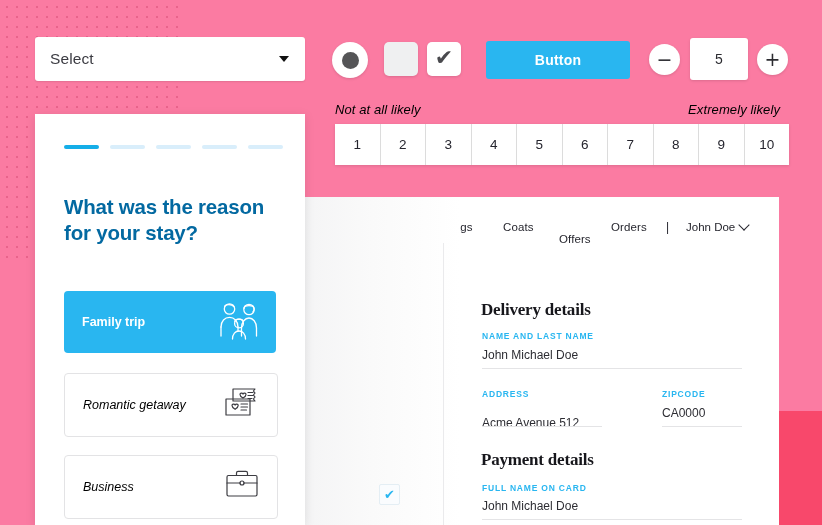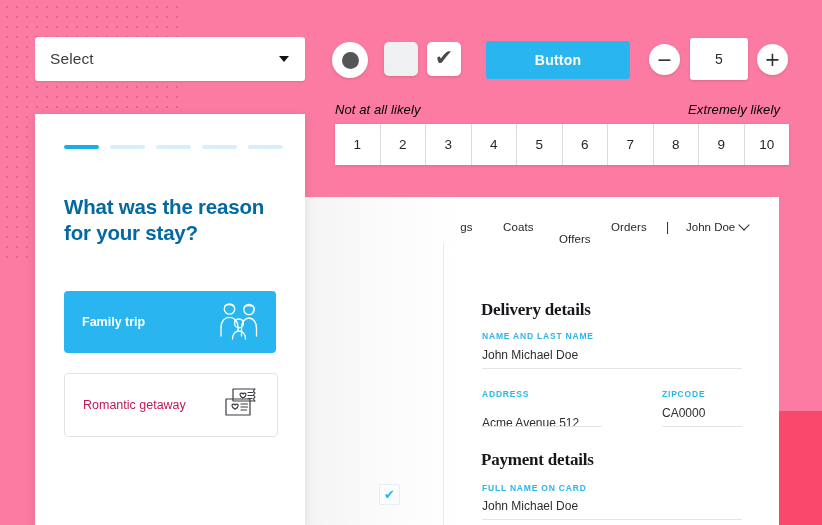--- a/index.html
+++ b/index.html
@@ -183,21 +183,21 @@
 
   .opt{
     position:absolute;left:29px;width:212px;height:62px;border-radius:4px;
     display:flex;align-items:center;cursor:pointer;
   }
   .opt .opt-label{font-size:12.5px;margin-left:18px;}
   .opt .opt-icon{position:absolute;right:14px;top:50%;transform:translateY(-50%);}
   .opt.selected{background:#29b6f0;}
   .opt.selected .opt-label{color:#fff;font-weight:bold;}
   .opt.plain{background:#fff;border:1px solid #e3e3e5;}
-  .opt.plain .opt-label{color:#be185d;}
+  .opt.plain .opt-label{color:#000000;font-style:italic;}
 </style>
 </head>
 <body>
 
 <div id="bg-pink"></div>
 <div id="bg-dots"></div>
 <div id="bg-red-strip"></div>
 
 <div id="select">
   <span class="sel-label">Select</span>
@@ -328,13 +328,25 @@
         <path d="M12 5h22l-1.6 2 1.6 2-1.6 2 1.6 2-1.6 2 1.6 2H12z"></path>
         <path d="M19 10.5c0-1.6 2.4-1.9 3-.4.6-1.5 3-1.2 3 .4 0 1.8-3 3.6-3 3.6s-3-1.8-3-3.6z"></path>
         <path d="M27 8.5h5M27 11.5h5M27 14.5h4"></path>
         <rect x="5" y="15" width="24" height="16"></rect>
         <path d="M11 21.5c0-1.7 2.5-2 3.1-.4.6-1.6 3.1-1.3 3.1.4 0 1.9-3.1 3.8-3.1 3.8s-3.1-1.9-3.1-3.8z"></path>
         <path d="M20 20h6.5M20 23h6.5M20 26h5.5"></path>
       </svg>
     </span>
   </div>
 
+  <div class="opt plain" style="top:341px;">
+    <span class="opt-label">Business</span>
+    <span class="opt-icon">
+      <svg width="42" height="38" viewBox="0 0 42 38" fill="none" stroke="#3c3c42" stroke-width="1.2" stroke-linecap="round" stroke-linejoin="round">
+        <path d="M15.5 9.5V7a1.6 1.6 0 0 1 1.6-1.6h7.8A1.6 1.6 0 0 1 26.5 7v2.5"></path>
+        <rect x="6" y="9.5" width="30" height="20.5" rx="1.4"></rect>
+        <path d="M6 17h13M23 17h13"></path>
+        <path d="M19 17a2 2 0 0 0 4 0"></path>
+        <path d="M19 17a2 2 0 0 1 4 0"></path>
+      </svg>
+    </span>
+  </div>
 </div>
 
 </body></html>

